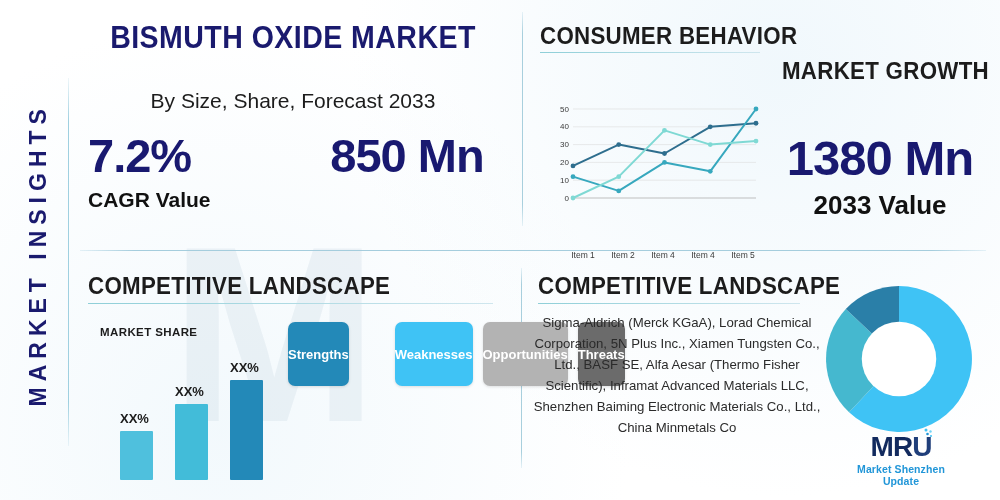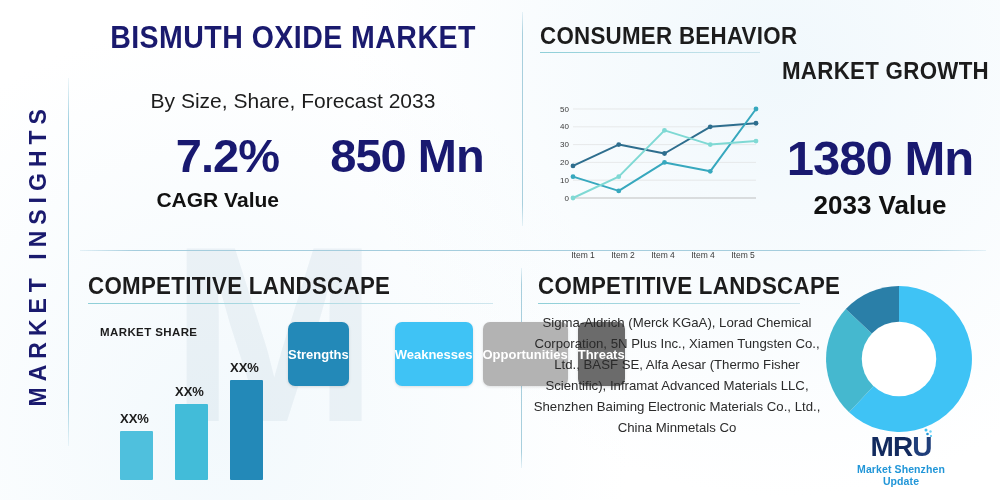--- a/index.html
+++ b/index.html
@@ -87,21 +87,21 @@
   }
   .subtitle {
     position:absolute;
     left:68px; top:89px;
     width:450px;
     text-align:center;
     font-size:21px;
     color:#1c1c1c;
   }
   .stat-group { position:absolute; top:128px; }
-  .stat-cagr  { left:64px;  width:215px; text-align:right; }
+  .stat-cagr  { left:88px;  width:215px; text-align:left; }
   .stat-2026  { left:292px; width:230px; text-align:center; }
   .stat-big {
     font-size:47px;
     font-weight:bold;
     color:#191970;
     line-height:56px;
     letter-spacing:-1px;
   }
   .stat-lbl {
     font-size:21px;

